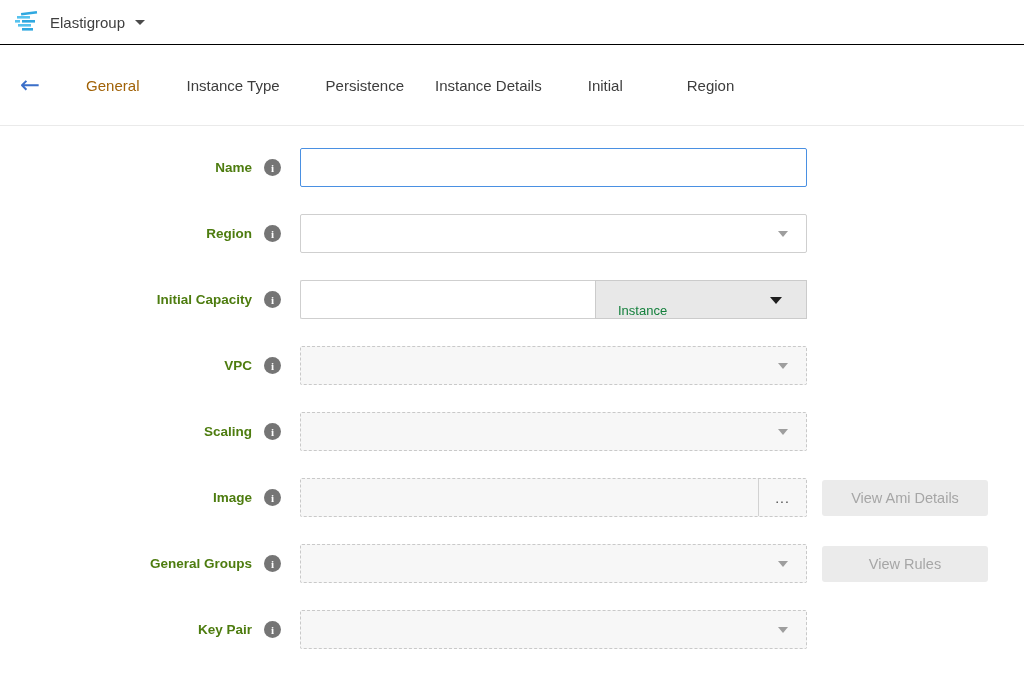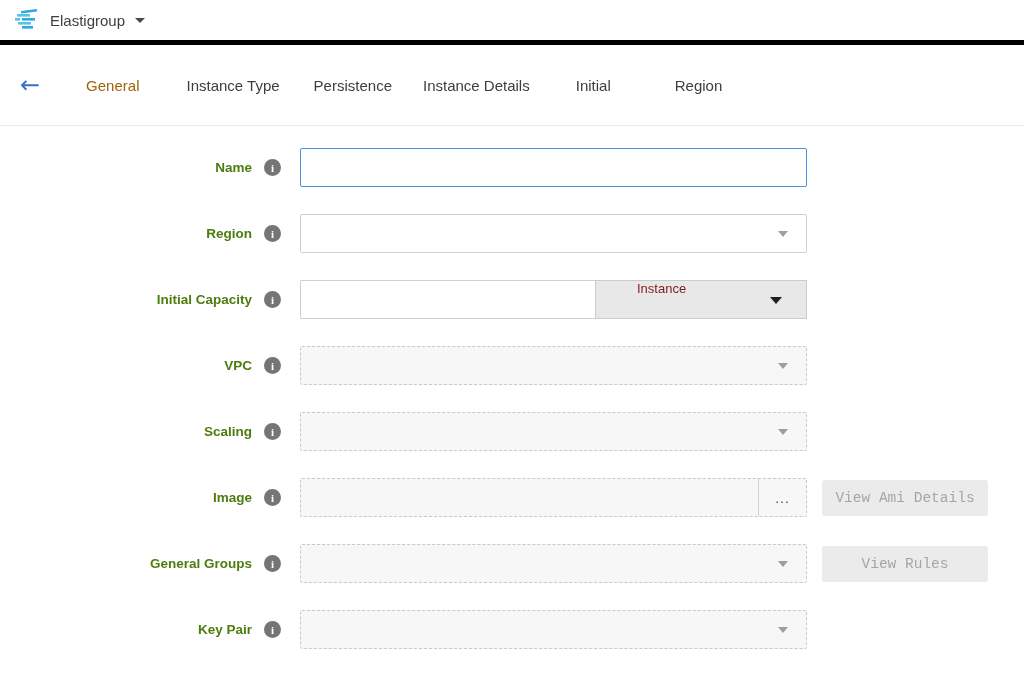--- a/index.html
+++ b/index.html
@@ -2,21 +2,21 @@
 <html><head>
 <meta charset="utf-8">
 <style>
   * { margin: 0; padding: 0; box-sizing: border-box; }
   html, body { width: 1024px; height: 688px; background: #fff; overflow: hidden; }
   body { font-family: "Liberation Sans", sans-serif; color: #3c3c3c; }
 
   
   .app-header {
     height: 45px; display: flex; align-items: center;
-    padding-left: 14px; background: #fff; border-bottom: 5px solid #000000;
+    padding-left: 14px; background: #fff; border-bottom: 1px solid #000000;
   }
   .logo { width: 26px; height: 22px; margin-right: 10px; }
   .app-title { font-size: 15px; color: #3f3f3f; }
   .hdr-caret {
     width: 0; height: 0; margin-left: 10px;
     border-left: 5px solid transparent; border-right: 5px solid transparent;
     border-top: 5px solid #4a4a4a;
   }
 
   
@@ -29,21 +29,21 @@
     color: #3b6fc9; background: none; border: none; cursor: pointer;
     font-family: "DejaVu Sans", sans-serif;
   }
   .tabs { display: flex; align-items: center; margin-left: 46px; }
   .tab {
     font-size: 15px; color: #3d3d3d; cursor: pointer; white-space: nowrap;
     background: none; border: none; font-family: inherit;
   }
   .tab.active { color: #a16207; }
   .tab.t0 { margin-right: 47px; }
-  .tab.t1 { margin-right: 34px; }
+  .tab.t1 { margin-right: 46px; }
   .tab.t2 { margin-right: 31px; }
   .tab.t3 { margin-right: 46px; }
   .tab.t4 { margin-right: 64px; }
 
   
   .content { padding-top: 22px; }
   .row { height: 39px; margin-bottom: 27px; display: flex; align-items: center; }
   .label-wrap {
     width: 281px; display: flex; justify-content: flex-end; align-items: center;
   }
@@ -80,22 +80,22 @@
 
   
   .capacity-group { display: flex; width: 100%; height: 100%; }
   .capacity-input {
     width: 295px; height: 100%; border: 1px solid #cfcfcf;
     border-right: none; border-radius: 2px 0 0 2px;
     padding: 0 10px; font-size: 14px; font-family: inherit; color: #333; outline: none;
   }
   .unit-select {
     flex: 1; height: 100%; background: #e8e8e8; border: 1px solid #cbcbcb;
-    display: flex; align-items: flex-start; padding-left: 41px;
-    font-size: 13px; color: #7f1d1d; cursor: pointer; position: relative;
+    display: flex; align-items: flex-end; padding-left: 22px;
+    font-size: 13px; color: #15803d; cursor: pointer; position: relative;
   }
   .caret-dark {
     position: absolute; right: 24px; top: 50%; margin-top: -3px;
     width: 0; height: 0;
     border-left: 6px solid transparent; border-right: 6px solid transparent;
     border-top: 7px solid #1f1f1f;
   }
 
   
   .image-group {
@@ -105,21 +105,21 @@
   .image-input { flex: 1; height: 100%; }
   .browse-box {
     width: 48px; height: 100%; border-left: 1px solid #d2d2d2;
     display: flex; align-items: center; justify-content: center;
     font-size: 14px; color: #4a4a4a; letter-spacing: 1px; cursor: pointer;
   }
 
   .side-btn {
     margin-left: 15px; width: 166px; height: 36px;
     background: #ebebeb; color: #a6a6a6; font-size: 14.5px;
-    border: none; border-radius: 3px; font-family: Liberation Mono, monospace; cursor: pointer;
+    border: none; border-radius: 3px; font-family: Liberation Sans, sans-serif; cursor: pointer;
   }
 </style>
 </head>
 <body>
 
 <header class="app-header">
   <svg class="logo" viewBox="0 0 26 22">
     <rect x="7" y="1" width="16" height="2.6" fill="#2fa8e0" transform="rotate(-7 15 2)"></rect>
     <rect x="3" y="5" width="13" height="2.6" fill="#56c2ee"></rect>
     <rect x="1" y="9" width="5" height="2.6" fill="#56c2ee"></rect>

